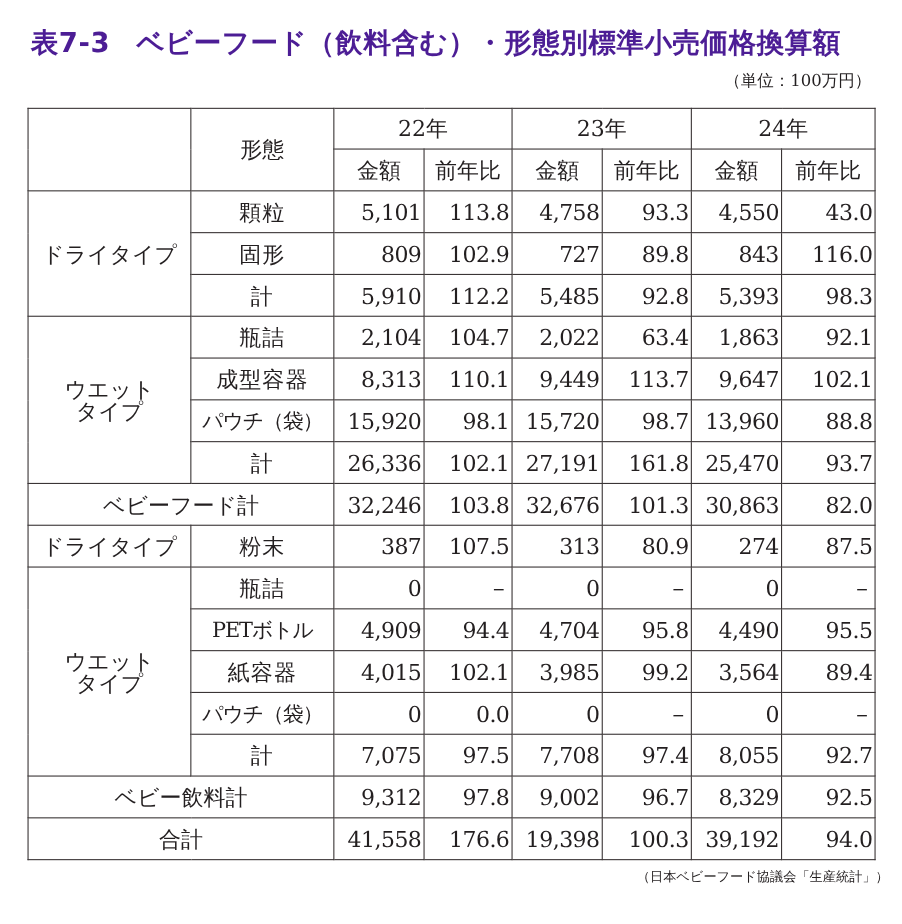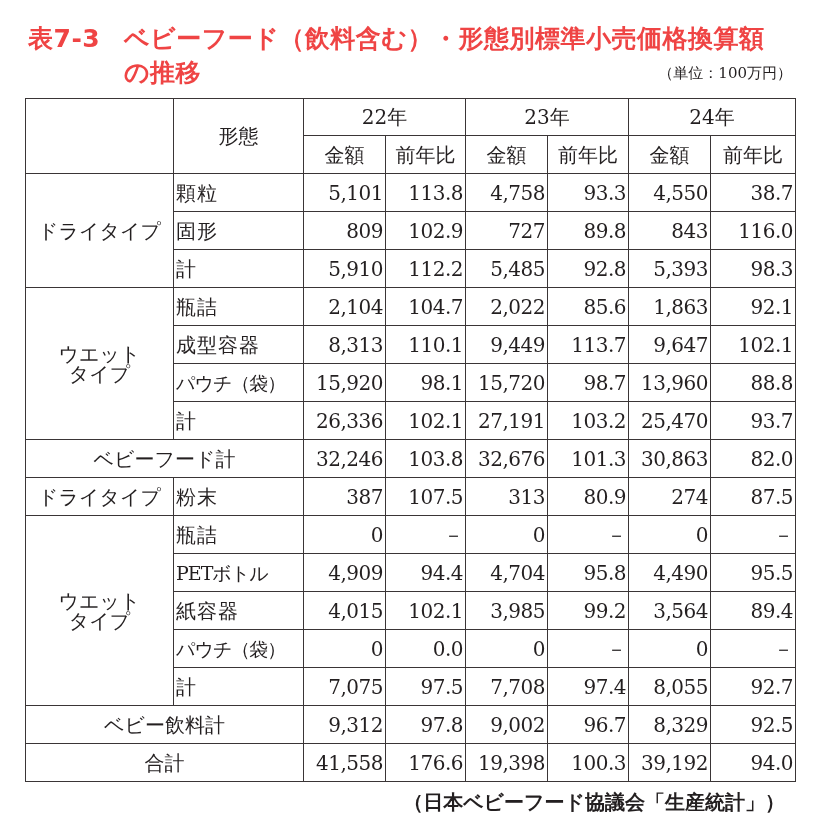--- a/index.html
+++ b/index.html
@@ -5,21 +5,21 @@
   html, body { margin: 0; padding: 0; background: #ffffff; }
   body {
     width: 820px; height: 840px; position: relative; overflow: hidden;
     font-family: "DejaVu Serif", "Liberation Serif", serif;
     color: #231f20;
   }
   .title {
     position: absolute; left: 28px; top: 22px;
     font-family: "DejaVu Sans", "Liberation Sans", sans-serif;
     font-weight: bold; font-size: 25px; line-height: 34px;
-    letter-spacing: 0.5px; color: #ef4444;
+    letter-spacing: 0.5px; color: #4c1d95;
   }
   .title .num { display: inline-block; width: 96px; }
   .title .line2 { display: block; padding-left: 96px; }
   .unit {
     position: absolute; right: 28px; top: 64px;
     font-size: 15px; letter-spacing: 0px;
   }
   table.data {
     position: absolute; left: 25px; top: 98px;
     border-collapse: collapse;
@@ -30,35 +30,33 @@
     border: 1px solid #3a3536;
     height: 37px; padding: 0 2px;
     font-size: 20px; line-height: 20px;
     white-space: nowrap; overflow: hidden;
   }
   table.data tr.hdr1 td { height: 36px; }
   table.data tr.hdr2 td { height: 37px; }
   td.c { text-align: center; }
   td.r { text-align: right; padding-right: 3px; letter-spacing: -0.5px; }
   td.grp { text-align: center; line-height: 34px; }
-  td.form { text-align: left; letter-spacing: 1px; }
+  td.form { text-align: center; letter-spacing: 1px; }
   td.form.tight { letter-spacing: -1px; font-size: 19px; }
   .thick-top td { border-top: 2px solid #3a3536; }
   .source {
-    position: absolute; right: 35px; top: 789px;
-    font-size: 20px;
-    font-weight: bold;
+    position: absolute; right: 12px; top: 789px;
+    font-size: 12px;
   }
 </style>
 </head>
 <body>
 
 <div class="title">
   <span class="num">表7-3</span><span>ベビーフード（飲料含む）・形態別標準小売価格換算額</span>
-  <span class="line2">の推移</span>
 </div>
 <div class="unit">（単位：100万円）</div>
 
 <table class="data">
   <colgroup>
     <col style="width:148px">
       <col style="width:130px">
     <col style="width:82px">
       <col style="width:80px">
     <col style="width:82px">
@@ -84,21 +82,21 @@
   </tr>
 
   <tr class="thick-top">
     <td rowspan="3" class="grp">ドライタイプ</td>
     <td class="form">顆粒</td>
     <td class="r">5,101</td>
     <td class="r">113.8</td>
     <td class="r">4,758</td>
     <td class="r">93.3</td>
     <td class="r">4,550</td>
-    <td class="r">38.7</td>
+    <td class="r">43.0</td>
   </tr>
   <tr>
     <td class="form">固形</td>
     <td class="r">809</td>
     <td class="r">102.9</td>
     <td class="r">727</td>
     <td class="r">89.8</td>
     <td class="r">843</td>
     <td class="r">116.0</td>
   </tr>
@@ -111,21 +109,21 @@
     <td class="r">5,393</td>
     <td class="r">98.3</td>
   </tr>
 
   <tr class="thick-top">
     <td rowspan="4" class="grp"><span>ウエット</span><br><span>タイプ</span></td>
     <td class="form">瓶詰</td>
     <td class="r">2,104</td>
     <td class="r">104.7</td>
     <td class="r">2,022</td>
-    <td class="r">85.6</td>
+    <td class="r">63.4</td>
     <td class="r">1,863</td>
     <td class="r">92.1</td>
   </tr>
   <tr>
     <td class="form">成型容器</td>
     <td class="r">8,313</td>
     <td class="r">110.1</td>
     <td class="r">9,449</td>
     <td class="r">113.7</td>
     <td class="r">9,647</td>
@@ -138,21 +136,21 @@
     <td class="r">15,720</td>
     <td class="r">98.7</td>
     <td class="r">13,960</td>
     <td class="r">88.8</td>
   </tr>
   <tr>
     <td class="form">計</td>
     <td class="r">26,336</td>
     <td class="r">102.1</td>
     <td class="r">27,191</td>
-    <td class="r">103.2</td>
+    <td class="r">161.8</td>
     <td class="r">25,470</td>
     <td class="r">93.7</td>
   </tr>
 
   <tr class="thick-top">
     <td colspan="2" class="c">ベビーフード計</td>
     <td class="r">32,246</td>
     <td class="r">103.8</td>
     <td class="r">32,676</td>
     <td class="r">101.3</td>

